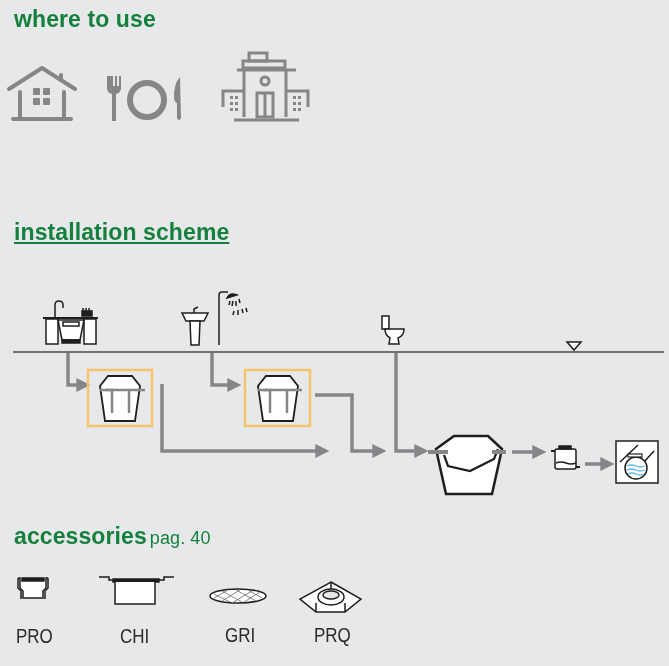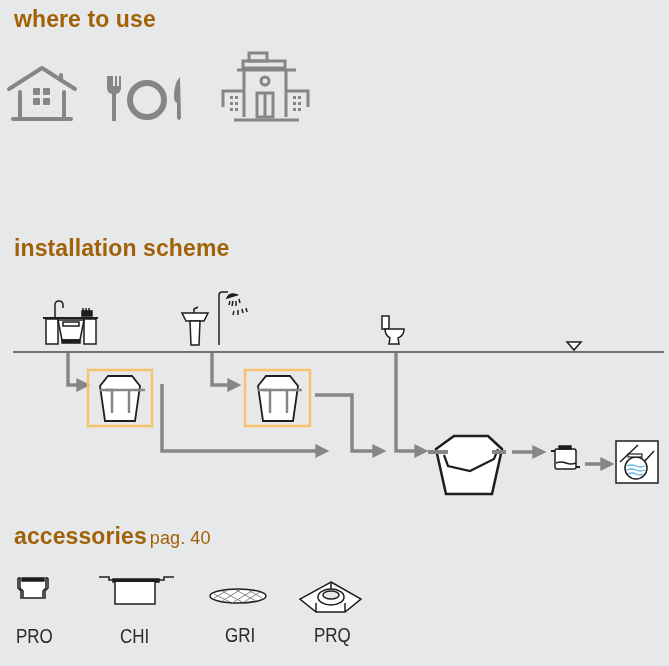--- a/index.html
+++ b/index.html
@@ -1,26 +1,26 @@
 <!DOCTYPE html>
 <html><head>
 <meta charset="utf-8">
 <style>
   html,body{margin:0;padding:0;}
   body{width:669px;height:666px;background:#e7e8ea;position:relative;overflow:hidden;font-family:"Liberation Sans",sans-serif;color:#1e1e1e;}
-  .h{position:absolute;left:14px;margin:0;font-weight:bold;font-size:23px;letter-spacing:0.1px;color:#a16207;}
+  .h{position:absolute;left:14px;margin:0;font-weight:bold;font-size:23px;letter-spacing:0.1px;color:#15803d;}
   .h .sub{font-weight:normal;font-size:18px;margin-left:3px;}
   svg{position:absolute;left:0;top:0;}
   .lbl{position:absolute;font-size:20px;color:#2a2a2a;transform:scaleX(0.85);transform-origin:left top;font-family:"Liberation Sans",sans-serif;}
 </style>
 </head>
 <body>
 
 <h2 class="h" style="top:6px;">where to use</h2>
-<h2 class="h" style="top:235px;">installation scheme</h2>
+<h2 class="h" style="top:219px;text-decoration:underline;">installation scheme</h2>
 <h2 class="h" style="top:523px;"><span>accessories</span><span class="sub">pag. 40</span></h2>
 
 <svg width="669" height="666" viewBox="0 0 669 666">
   <defs>
     <marker id="arr" markerWidth="4" markerHeight="4" refX="2.2" refY="2" orient="auto" markerUnits="strokeWidth">
       <path d="M0,0 L4,2 L0,4 z" fill="#858688"></path>
     </marker>
   </defs>
 
   <g fill="none" stroke="#858688" stroke-width="4" stroke-linecap="round" stroke-linejoin="round">

